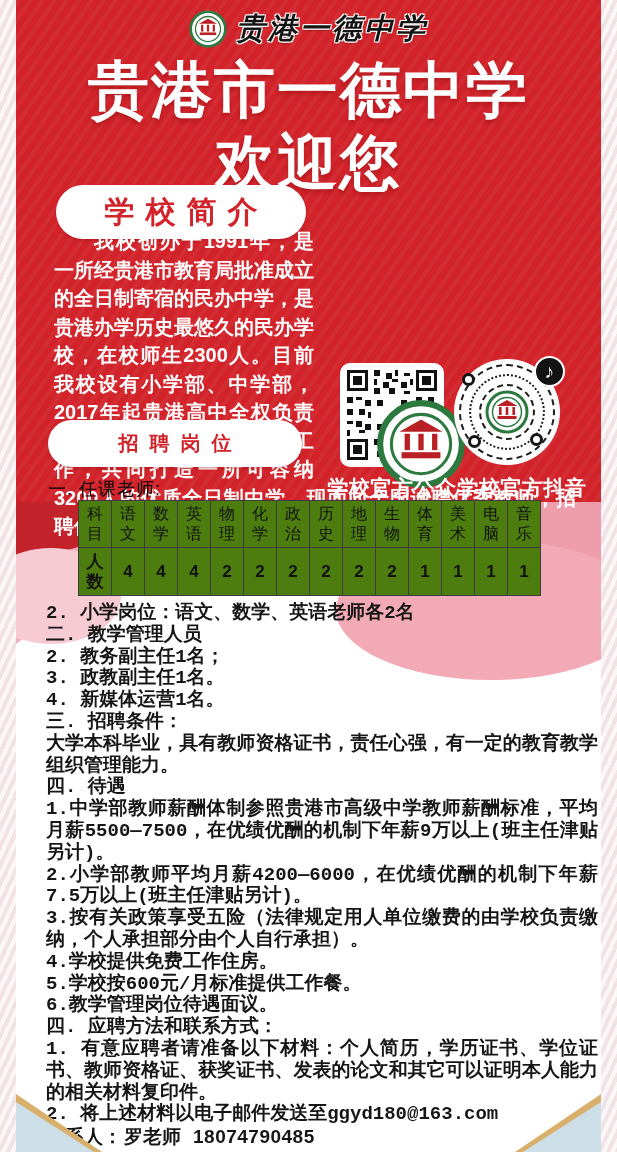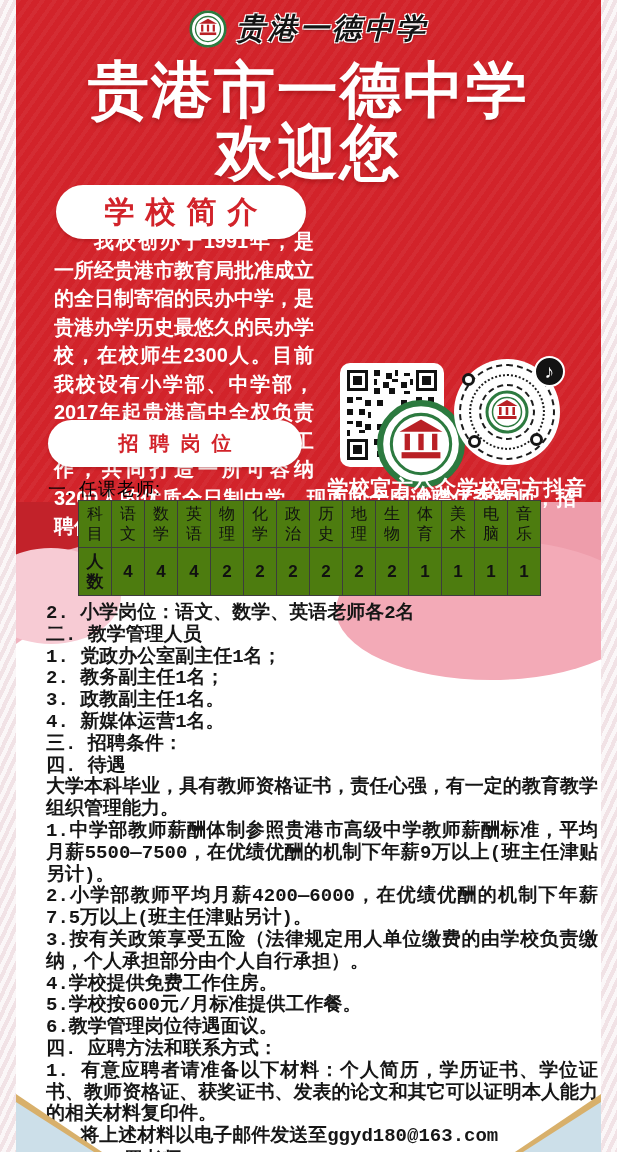--- a/index.html
+++ b/index.html
@@ -35,21 +35,21 @@
     align-items:center;gap:9px;z-index:3;}
   .emblem{display:block;}
   .logo-text{font-family:"DejaVu Serif","Liberation Serif",serif;font-style:italic;font-weight:900;
     font-size:29px;color:#141414;letter-spacing:3px;
     text-shadow:-1px -1px 0 #fff,1px -1px 0 #fff,-1px 1px 0 #fff,1px 1px 0 #fff,0 2px 2px rgba(0,0,0,.25);}
 
   
   .title1,.title2{position:absolute;left:0;width:100%;text-align:center;color:#fff;font-weight:900;
     letter-spacing:2px;z-index:3;text-shadow:0 3px 4px rgba(120,0,0,.35);}
   .title1{top:50px;font-size:61px;}
-  .title2{top:113px;font-size:60px;}
+  .title2{top:123px;font-size:60px;}
 
   
   .pill{position:absolute;background:#fff;border-radius:28px;display:flex;align-items:center;
     justify-content:center;color:#d2232a;font-weight:900;z-index:3;
     box-shadow:0 2px 3px rgba(120,0,0,.25);}
   .pill-intro{left:40px;top:185px;width:250px;height:54px;font-size:30px;letter-spacing:11px;padding-left:11px;box-sizing:border-box;}
   .pill-recruit{left:32px;top:420px;width:254px;height:47px;font-size:20px;letter-spacing:11px;padding-left:11px;box-sizing:border-box;}
 
   
   .intro-para{position:absolute;left:38px;top:227px;width:522px;z-index:3;color:#fff;
@@ -368,27 +368,26 @@
         <div class="t-v">
             <span>1</span>
           </div>
       </div>
       </div>
 
     <div class="details">
       <div>
           <div class="d-line">2. 小学岗位：语文、数学、英语老师各2名</div>
           <div class="d-line">二. 教学管理人员</div>
-          <div class="d-line">1. 党政办公室副主任1名；</div>
           <div class="d-line">2. 教务副主任1名；</div>
           <div class="d-line">3. 政教副主任1名。</div>
           <div class="d-line">4. 新媒体运营1名。</div>
           <div class="d-line">三. 招聘条件：</div>
+          <div class="d-line">大学本科毕业，具有教师资格证书，责任心强，有一定的教育教学组织管理能力。</div>
           <div class="d-line">四. 待遇</div>
-          <div class="d-line">大学本科毕业，具有教师资格证书，责任心强，有一定的教育教学组织管理能力。</div>
           <div class="d-line">1.中学部教师薪酬体制参照贵港市高级中学教师薪酬标准，平均月薪5500—7500，在优绩优酬的机制下年薪9万以上(班主任津贴另计)。</div>
           <div class="d-line">2.小学部教师平均月薪4200—6000，在优绩优酬的机制下年薪7.5万以上(班主任津贴另计)。</div>
           <div class="d-line">3.按有关政策享受五险（法律规定用人单位缴费的由学校负责缴纳，个人承担部分由个人自行承担）。</div>
           <div class="d-line">4.学校提供免费工作住房。</div>
           <div class="d-line">5.学校按600元/月标准提供工作餐。</div>
           <div class="d-line">6.教学管理岗位待遇面议。</div>
           <div class="d-line">四. 应聘方法和联系方式：</div>
           <div class="d-line">1. 有意应聘者请准备以下材料：个人简历，学历证书、学位证书、教师资格证、获奖证书、发表的论文和其它可以证明本人能力的相关材料复印件。</div>
           <div class="d-line">2. 将上述材料以电子邮件发送至ggyd180@163.com</div>
         </div>

